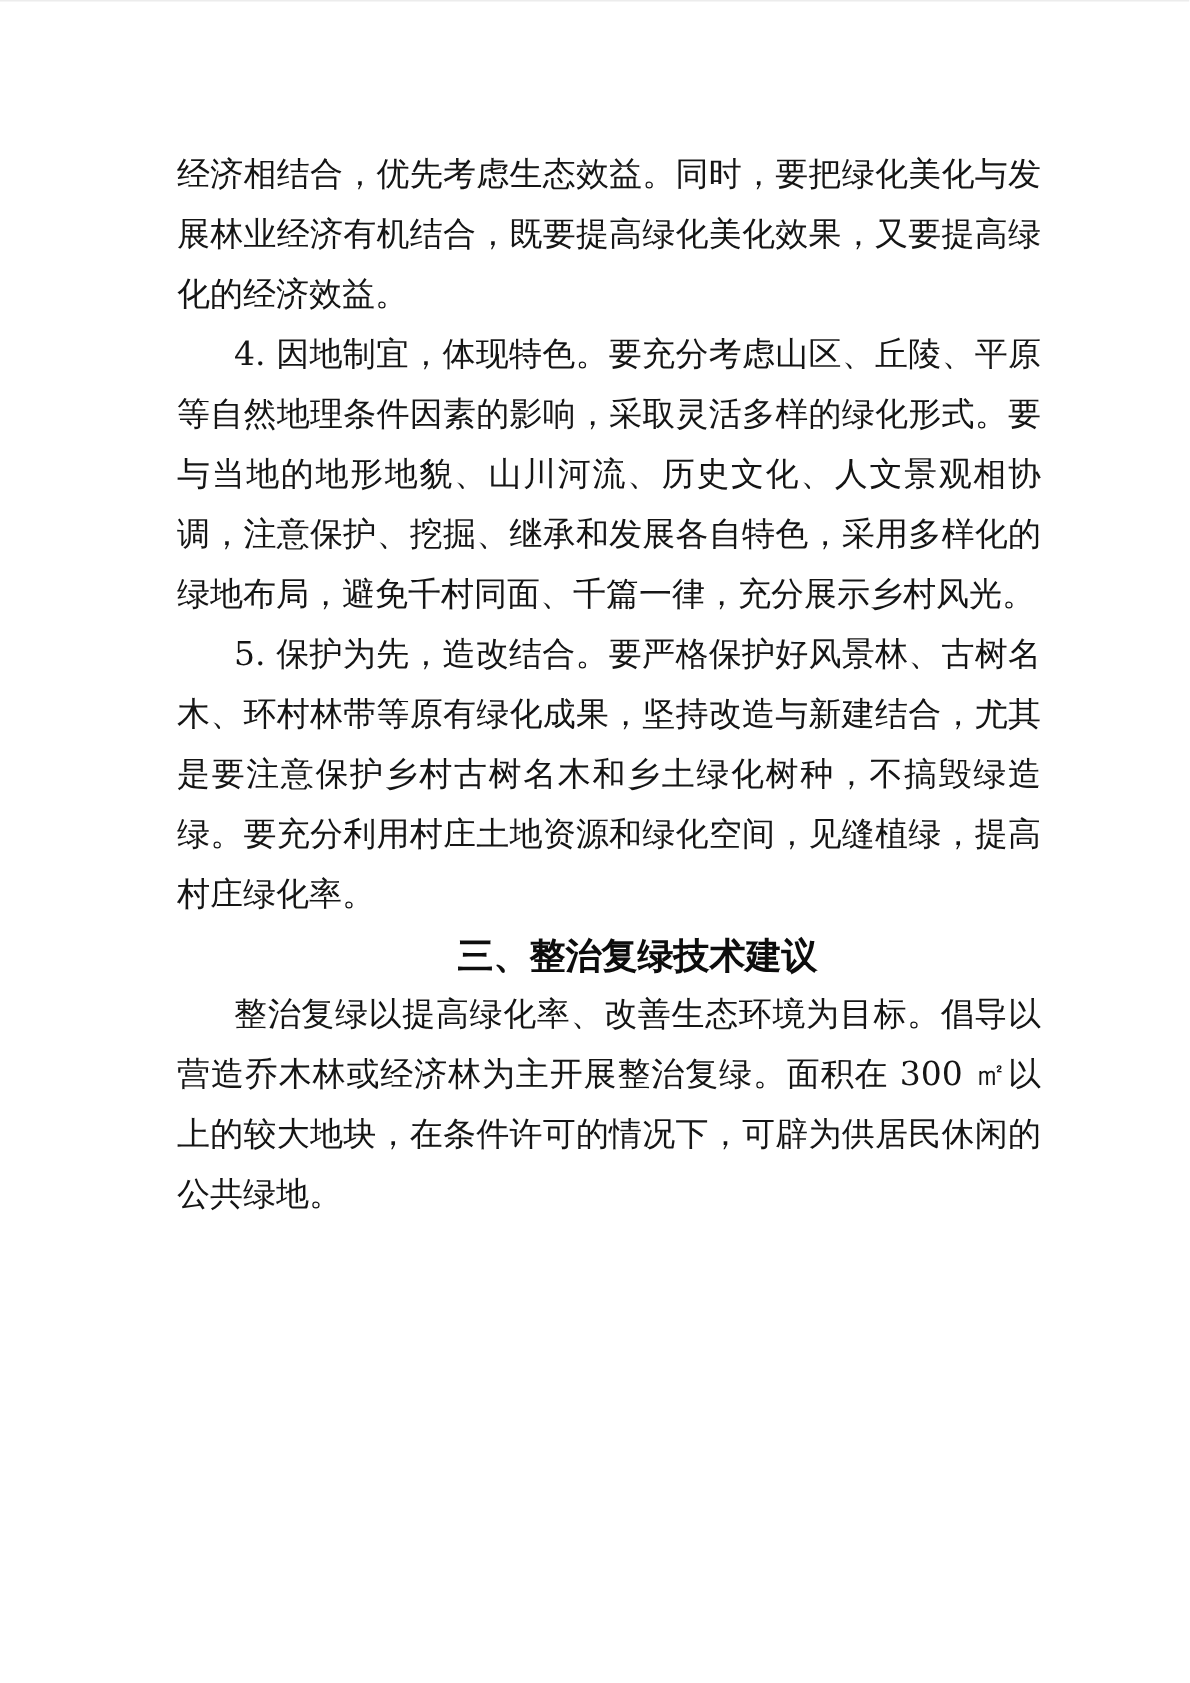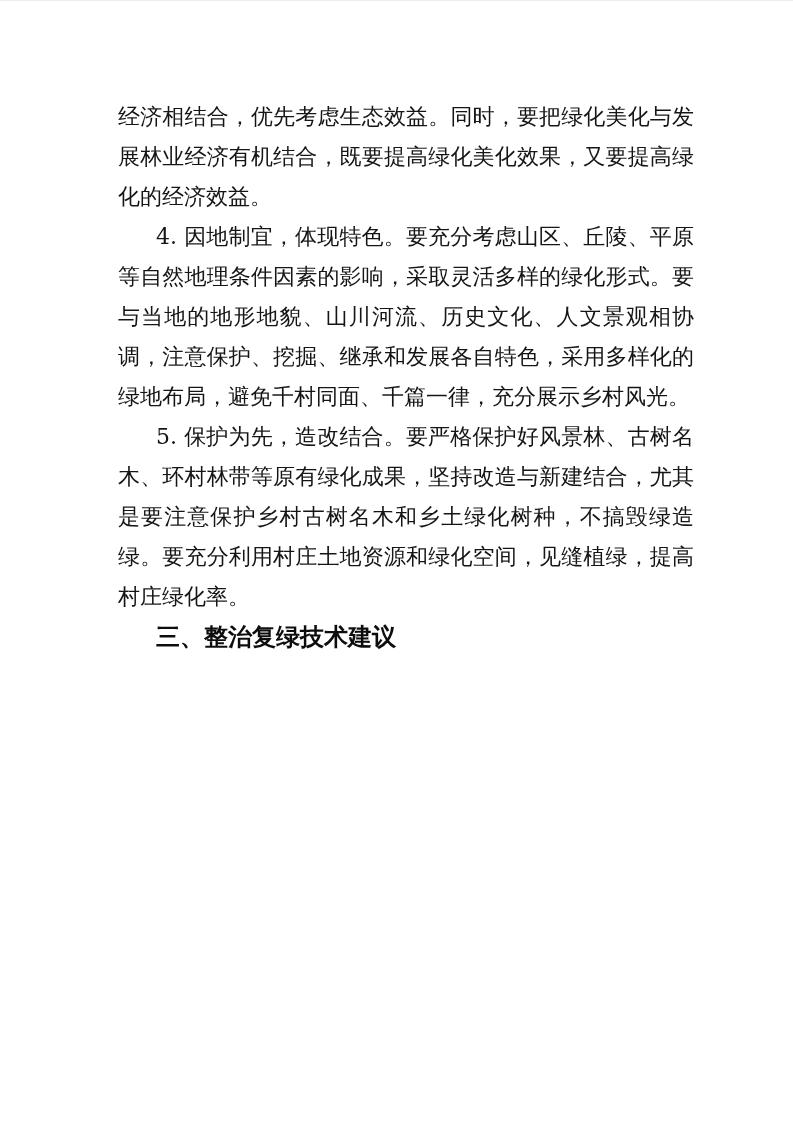--- a/index.html
+++ b/index.html
@@ -36,27 +36,28 @@
     text-indent: 0;
   }
   .content h2.section-heading {
     margin: 0;
     padding: 0;
     text-indent: 38px;
     font-family: "DejaVu Sans", "Liberation Sans", sans-serif;
     font-weight: bold;
     font-size: 24px;
     line-height: 40px;
-    text-align: left;
+    text-align: center;
     color: #0d0d0d;
   }
 </style>
 </head>
 <body>
 
 <div class="page">
   <div class="content">
     <p class="no-indent">经济相结合，优先考虑生态效益。同时，要把绿化美化与发展林业经济有机结合，既要提高绿化美化效果，又要提高绿化的经济效益。</p>
     <p>4. 因地制宜，体现特色。要充分考虑山区、丘陵、平原等自然地理条件因素的影响，采取灵活多样的绿化形式。要与当地的地形地貌、山川河流、历史文化、人文景观相协调，注意保护、挖掘、继承和发展各自特色，采用多样化的绿地布局，避免千村同面、千篇一律，充分展示乡村风光。</p>
     <p>5. 保护为先，造改结合。要严格保护好风景林、古树名木、环村林带等原有绿化成果，坚持改造与新建结合，尤其是要注意保护乡村古树名木和乡土绿化树种，不搞毁绿造绿。要充分利用村庄土地资源和绿化空间，见缝植绿，提高村庄绿化率。</p>
     <h2 class="section-heading">三、整治复绿技术建议</h2>
+    <p>整治复绿以提高绿化率、改善生态环境为目标。倡导以营造乔木林或经济林为主开展整治复绿。面积在 300 ㎡以上的较大地块，在条件许可的情况下，可辟为供居民休闲的公共绿地。</p>
   </div>
 </div>
 
 </body></html>

